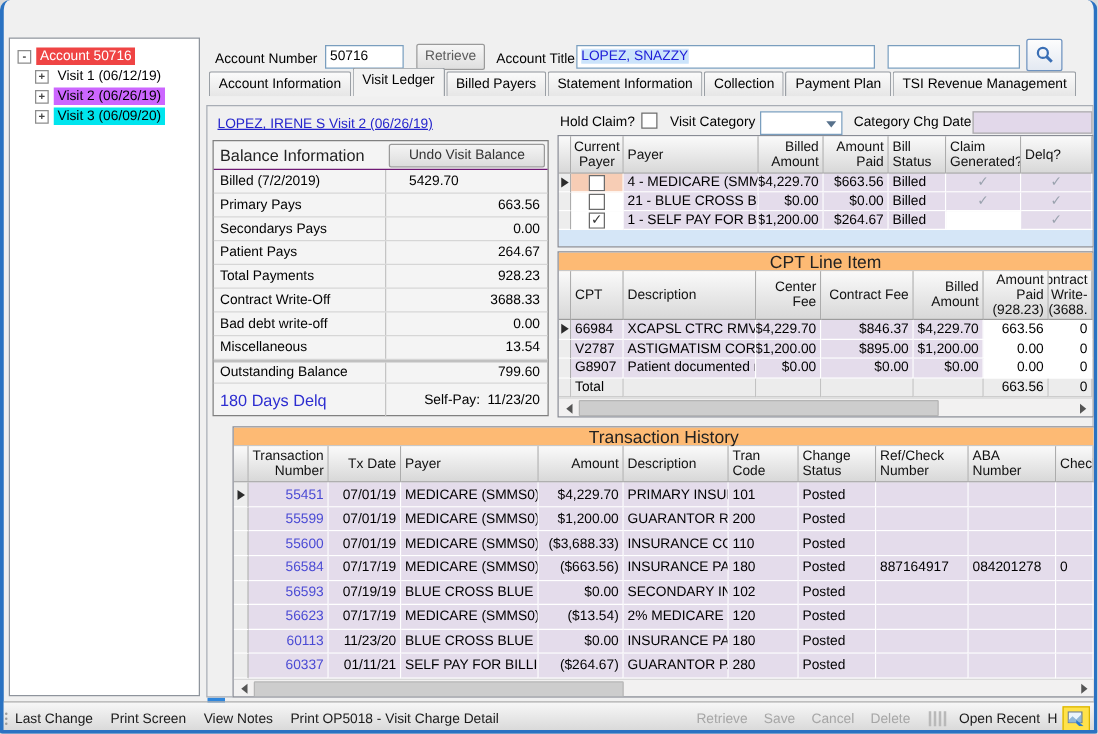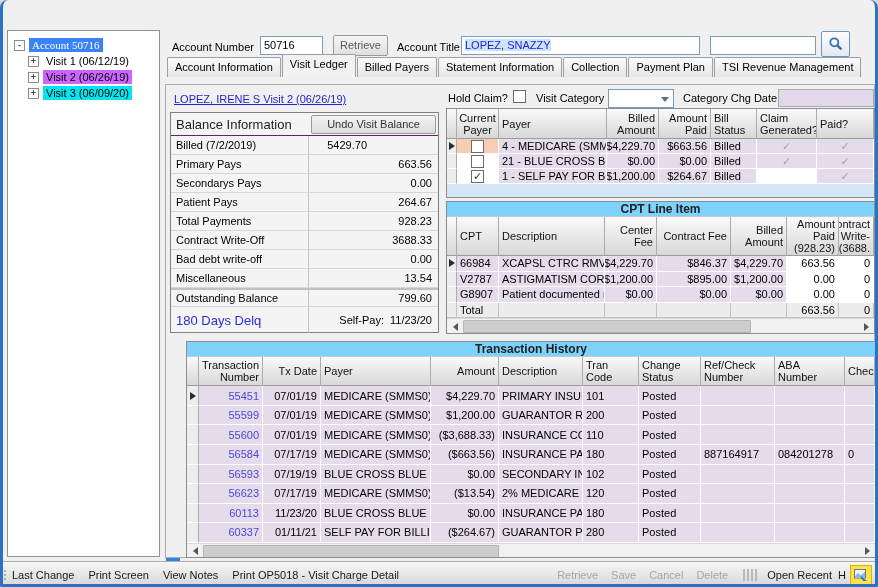--- a/index.html
+++ b/index.html
@@ -24,21 +24,21 @@
 
   
   .tree { position:absolute; left:4px; top:30px; width:153px; height:527px;
           background:#FFFFFF; border:1px solid #8E949C; font-size:11px; padding-top:6px; overflow:hidden; }
   .trow { display:flex; align-items:center; height:16px; white-space:nowrap; }
   .trow.root { padding-left:6px; }
   .trow.child { padding-left:20px; }
   .exp { width:11px; height:11px; border:1px solid #8C8C8C; background:#FFFFFF; color:#444;
          font-size:9px; font-weight:bold; line-height:9px; text-align:center; margin-right:4px; flex:0 0 11px; }
   .tlabel { padding:1px 3px; color:#000; }
-  .tlabel.sel { background:#3b82f6; color:#FFFFFF;font-family:Liberation Serif, serif; }
+  .tlabel.sel { background:#ef4444; color:#FFFFFF; }
   .tlabel.hl-purple { background:#CC66FF; }
   .tlabel.hl-cyan { background:#00E5EE; }
   .form-hthumb { position:absolute; left:163px; top:558px; width:14px; height:5px; background:#2F86DC; }
 
   
   .lbl { position:absolute; font-size:11px; color:#000; }
   .tbox { position:absolute; background:#FFFFFF; border:1px solid #7A9EBE; font-size:11px;
           padding:2px 3px; white-space:nowrap; overflow:hidden; }
   .tbox .selstr { color:#2020D8; background:#CCE4FB; }
   .btn { position:absolute; background:linear-gradient(#F6F6F6,#DFDFDF); border:1px solid #9A9A9A;
@@ -75,22 +75,22 @@
   
   .cb13 { display:inline-block; width:13px; height:13px; background:#FFFFFF; border:1px solid #6B6B6B;
           font-size:11px; line-height:11px; text-align:center; color:#333; }
   .combo { position:absolute; width:66px; height:19px; background:#FFFFFF; border:1px solid #7A9EBE; }
   .combo .chev { position:absolute; right:4px; top:7px; width:0; height:0;
                  border-left:4px solid transparent; border-right:4px solid transparent; border-top:5px solid #57718C; }
   .lavfield { position:absolute; background:#E2D8EA; border:1px solid #ABABAB; height:18px; }
 
   
   .panel { position:absolute; border:1px solid #898C95; background:#F0F0F0; overflow:hidden; }
-  .g-title { height:15px; font-size:12px; text-align:center; color:#222; line-height:15px;
-             border-bottom:1px solid #C8C8C8; background:#7dd3fc;font-weight:bold; }
+  .g-title { height:15px; font-size:14px; text-align:center; color:#222; line-height:15px;
+             border-bottom:1px solid #C8C8C8; background:#fdba74; }
   .gh-row { display:flex; }
   .gh { background:linear-gradient(#FAFAFA,#D8D8D8); border-right:1px solid #ACACAC; border-bottom:1px solid #9C9C9C;
         font-size:11px; color:#111; display:flex; align-items:center; padding:1px 3px; overflow:hidden; line-height:12px; }
   .gh.ha-r { justify-content:flex-end; text-align:right; }
   .gh.ha-c { justify-content:center; text-align:center; }
   .gr { display:flex; }
   .gd { font-size:11px; border-right:1px solid #FFFFFF; border-bottom:1px solid #FFFFFF;
         padding:1px 3px; white-space:nowrap; overflow:hidden; display:flex; align-items:center; }
   .gd.num { justify-content:flex-end; }
   .lav { background:#E4DCEB; }
@@ -269,21 +269,21 @@
 
   <div class="panel payer-grid" style="left:443px; top:108px; width:429px; height:90px; display:flex; flex-direction:column;">
     <div class="gh-row" style="height:30px;">
       <div class="gh pc0"></div>
       <div class="gh pc1 ha-c">Current Payer</div>
       <div class="gh pc2">Payer</div>
       <div class="gh pc3 ha-r">Billed Amount</div>
       <div class="gh pc4 ha-r">Amount Paid</div>
       <div class="gh pc5">Bill Status</div>
       <div class="gh pc6">Claim Generated?</div>
-      <div class="gh pc7">Paid?</div>
+      <div class="gh pc7">Delq?</div>
     </div>
     <div class="gr">
       <div class="gd pc0 rowhdr">
           <span class="selarrow"></span>
         </div>
       <div class="gd pc1 peach cbcell">
           <span class="cb13"></span>
         </div>
       <div class="gd pc2 lav">4 - MEDICARE (SMMS0)</div>
       <div class="gd pc3 lav num">$4,229.70</div>

